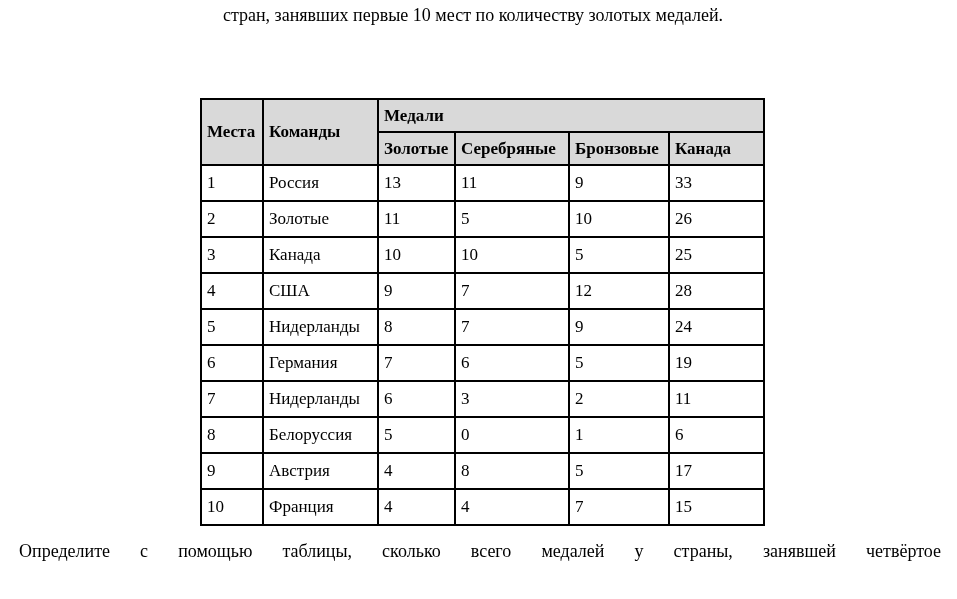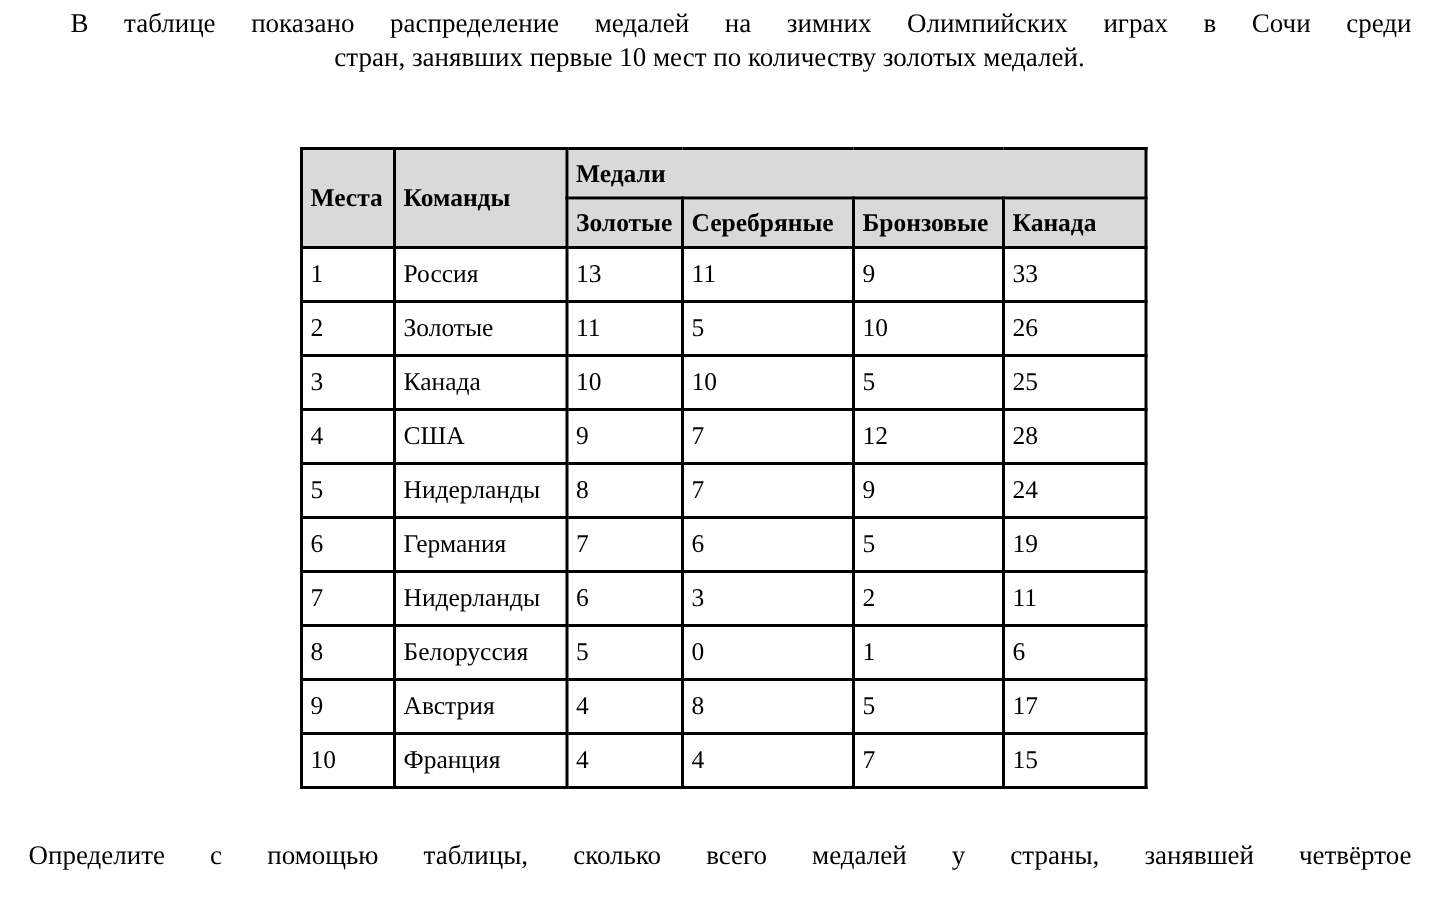--- a/index.html
+++ b/index.html
@@ -25,21 +25,21 @@
     text-align: justify;
     text-align-last: justify;
     white-space: normal;
   }
   .pline {               
     display: block;
     text-align: center;
   }
   #intro { top: 4px; left: 5px; width: 936px; }
   #intro .jline { text-indent: 42px; }
-  #question { top: 540px; left: 4px; width: 937px; margin-top: 19px; }
+  #question { top: 540px; left: 4px; width: 937px; }
   #question .jline { text-indent: 15px; }
 
   .table-wrap { position: absolute; top: 98px; left: 200px; }
   table.medals {
     border-collapse: collapse;
     table-layout: fixed;
     font-size: 17px;
   }
   table.medals th, table.medals td {
     border: 2px solid #000000;
@@ -55,21 +55,20 @@
   table.medals thead tr { height: 33px; }
   table.medals tbody tr { height: 36px; }
   table.medals tbody td { font-weight: normal; }
 </style>
 </head>
 <body>
 
 <div class="page">
 
   <div class="para" id="intro">
-    <span class="jline">В таблице показано распределение медалей на зимних Олимпийских играх в Сочи среди</span>
     <span class="pline">стран, занявших первые 10 мест по количеству золотых медалей.</span>
   </div>
 
   <div class="table-wrap">
     <table class="medals">
       <colgroup>
         <col style="width:62px">
         <col style="width:115px">
         <col style="width:77px">
         <col style="width:114px">

